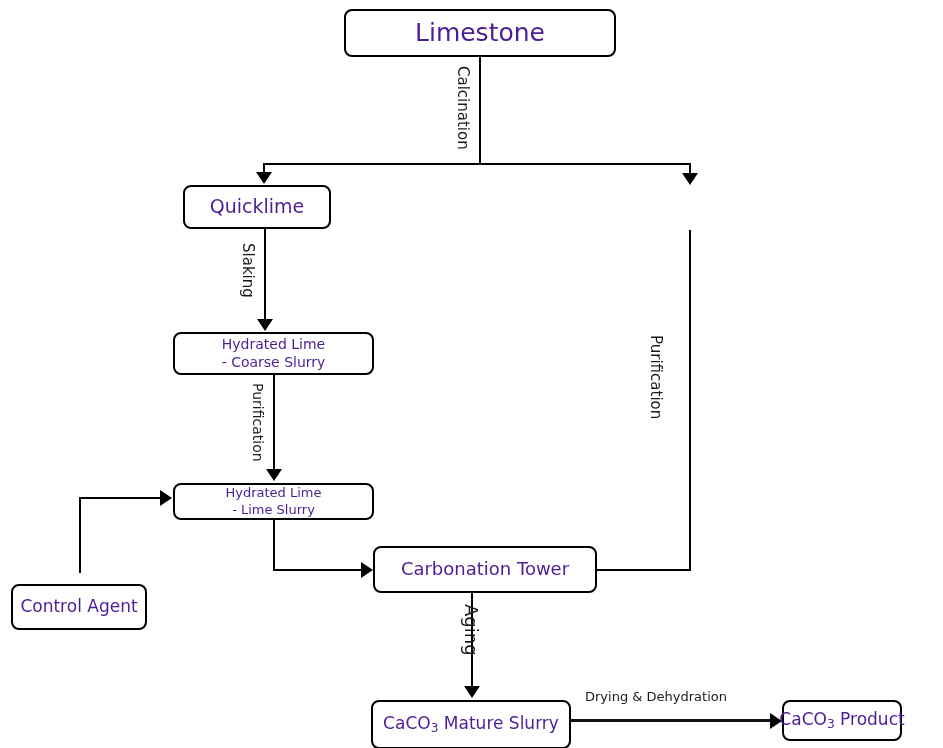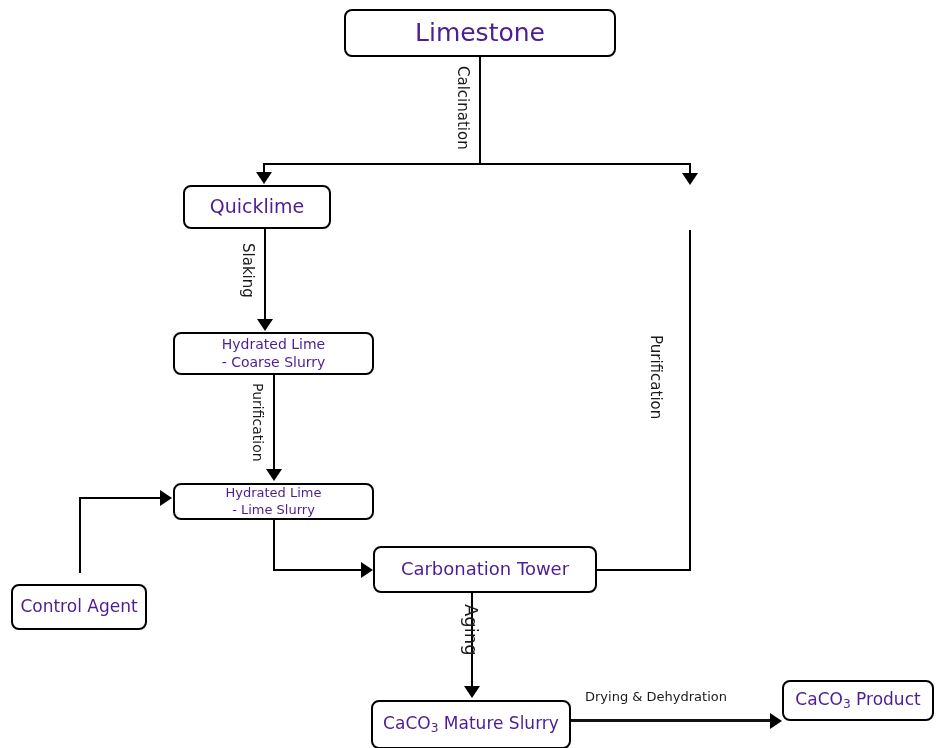--- a/index.html
+++ b/index.html
@@ -34,21 +34,21 @@
 
   
   #n-limestone      { left: 344px; top: 9px;   width: 272px; height: 48px;  font-size: 25px; }
   #n-quicklime      { left: 183px; top: 185px; width: 148px; height: 44px;  font-size: 19px; }
   #n-kilngas        { left: 595px; top: 186px; width: 188px; height: 44px;  font-size: 19px; }
   #n-coarse         { left: 173px; top: 332px; width: 201px; height: 43px;  font-size: 14px; }
   #n-fine           { left: 173px; top: 483px; width: 201px; height: 37px;  font-size: 13px; }
   #n-control        { left: 11px;  top: 572px; width: 136px; height: 46px;  font-size: 17px; margin-top: 12px; }
   #n-tower          { left: 373px; top: 546px; width: 224px; height: 47px;  font-size: 18px; }
   #n-mature         { left: 371px; top: 700px; width: 200px; height: 49px;  font-size: 17px; }
-  #n-product        { left: 782px; top: 680px; width: 152px; height: 41px;  font-size: 17px; }
+  #n-product        { left: 782px; top: 700px; width: 120px; height: 41px;  font-size: 17px; }
 
   
   .ln {
     position: absolute;
     background: #000000;
     z-index: 2;
   }
   .ln.v { width: 2px; }
   .ln.h { height: 2px; }
   .ln.thin { background: #111111; }

